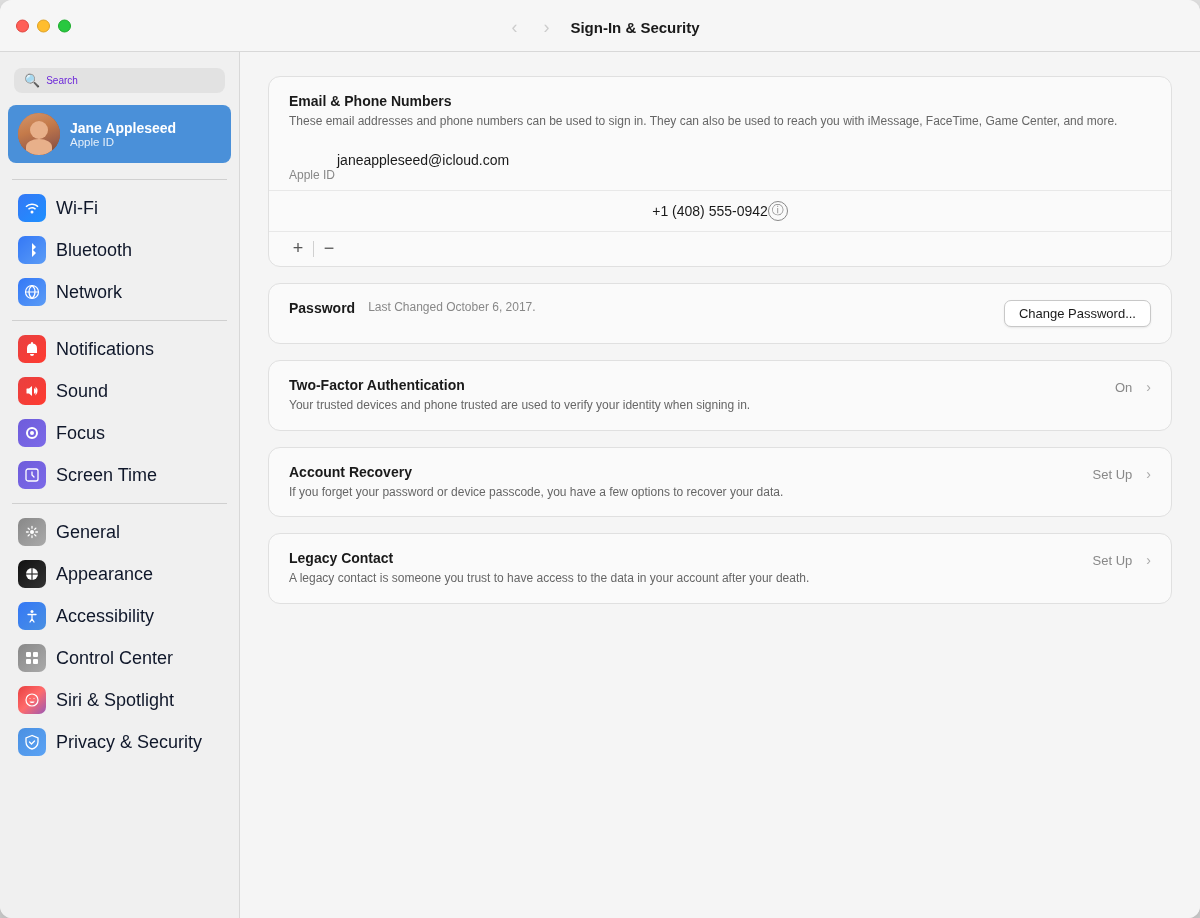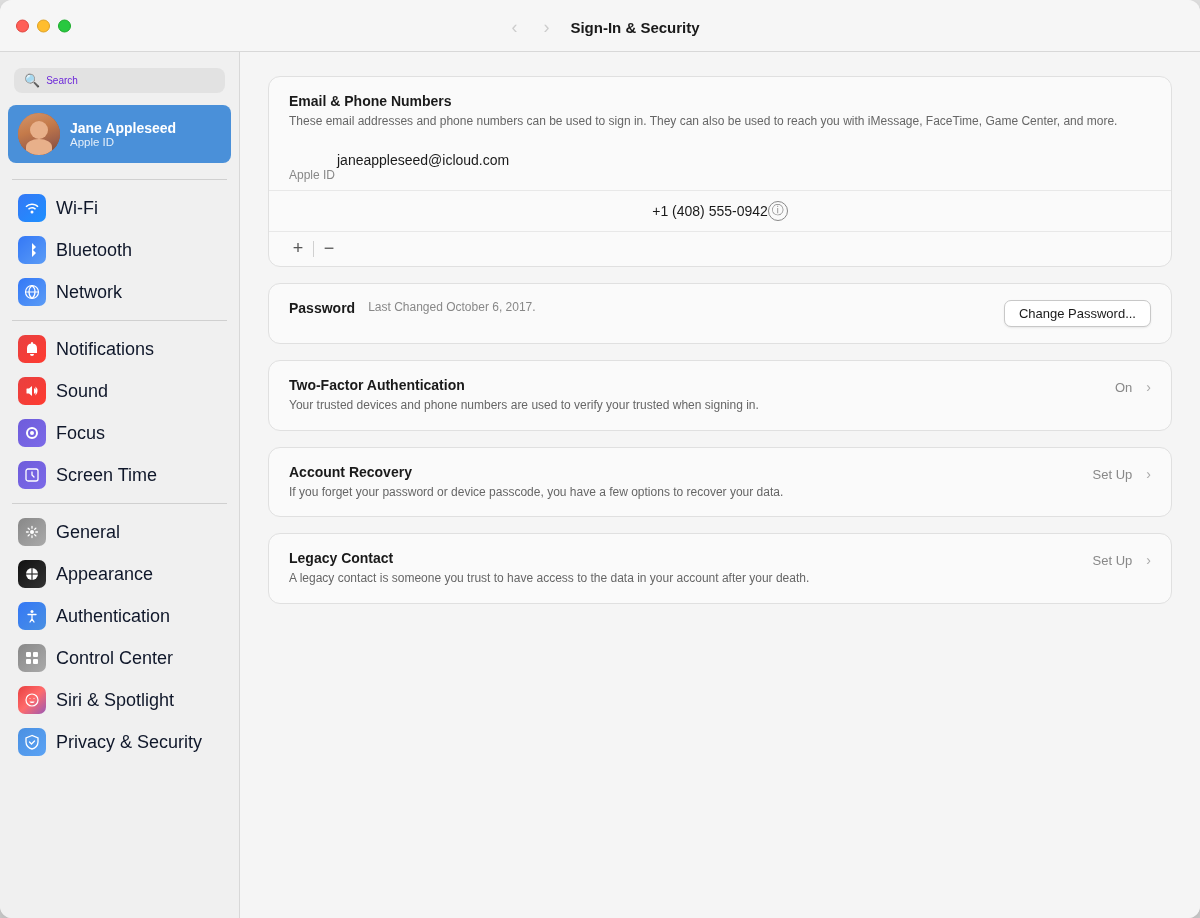--- a/index.html
+++ b/index.html
@@ -474,21 +474,21 @@
         <span class="sidebar-label">Appearance</span>
       </div>
 
       <div class="sidebar-item">
         <div class="sidebar-icon icon-accessibility">
           <svg width="16" height="16" viewBox="0 0 16 16" fill="white">
             <circle cx="8" cy="3.5" r="1.5" fill="white"></circle>
             <path d="M4 6.5h8M8 6.5v6M6 14l2-3 2 3" stroke="white" stroke-width="1.3" fill="none" stroke-linecap="round"></path>
           </svg>
         </div>
-        <span class="sidebar-label">Authentication</span>
+        <span class="sidebar-label">Accessibility</span>
       </div>
 
       <div class="sidebar-item">
         <div class="sidebar-icon icon-controlcenter">
           <svg width="16" height="16" viewBox="0 0 16 16" fill="white">
             <rect x="2" y="2" width="5" height="5" rx="1" fill="white"></rect>
             <rect x="9" y="2" width="5" height="5" rx="1" fill="white"></rect>
             <rect x="2" y="9" width="5" height="5" rx="1" fill="white"></rect>
             <rect x="9" y="9" width="5" height="5" rx="1" fill="white"></rect>
           </svg>
@@ -544,21 +544,21 @@
           <div class="password-title">Password</div>
           <div class="password-last-changed">Last Changed October 6, 2017.</div>
         </div>
         <button class="change-password-btn">Change Password...</button>
       </div>
 
       <div class="nav-card">
         <div class="nav-row">
           <div class="nav-row-info">
             <div class="nav-row-title">Two-Factor Authentication</div>
-            <div class="nav-row-desc">Your trusted devices and phone numbers are used to verify your trusted when signing in.</div>
+            <div class="nav-row-desc">Your trusted devices and phone trusted are used to verify your identity when signing in.</div>
           </div>
           <div class="nav-row-right">
             <span class="nav-status">On</span>
             <span class="chevron-icon">›</span>
           </div>
         </div>
       </div>
 
       <div class="nav-card">
         <div class="nav-row">

